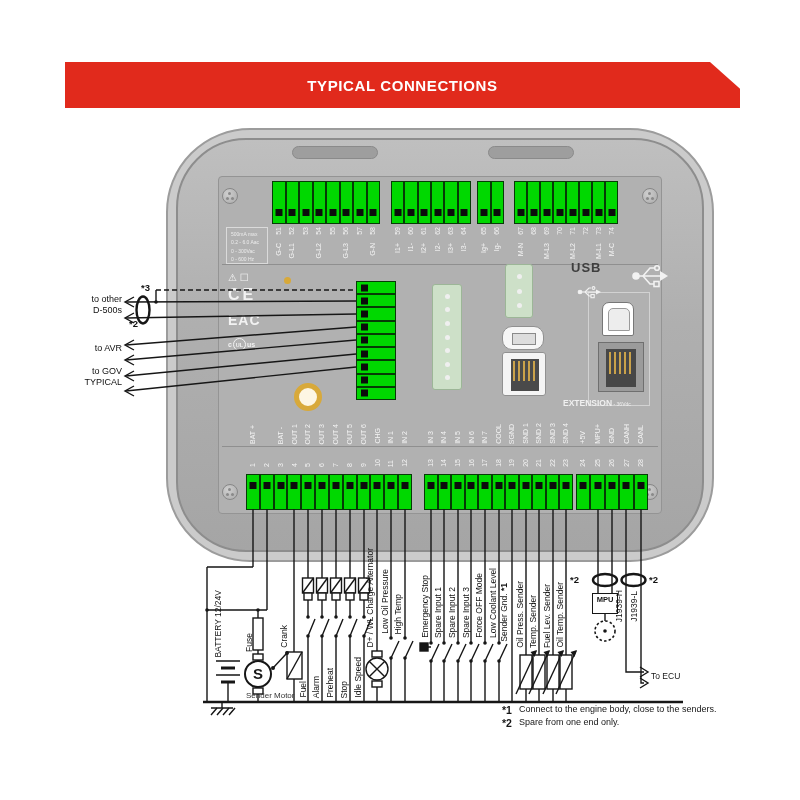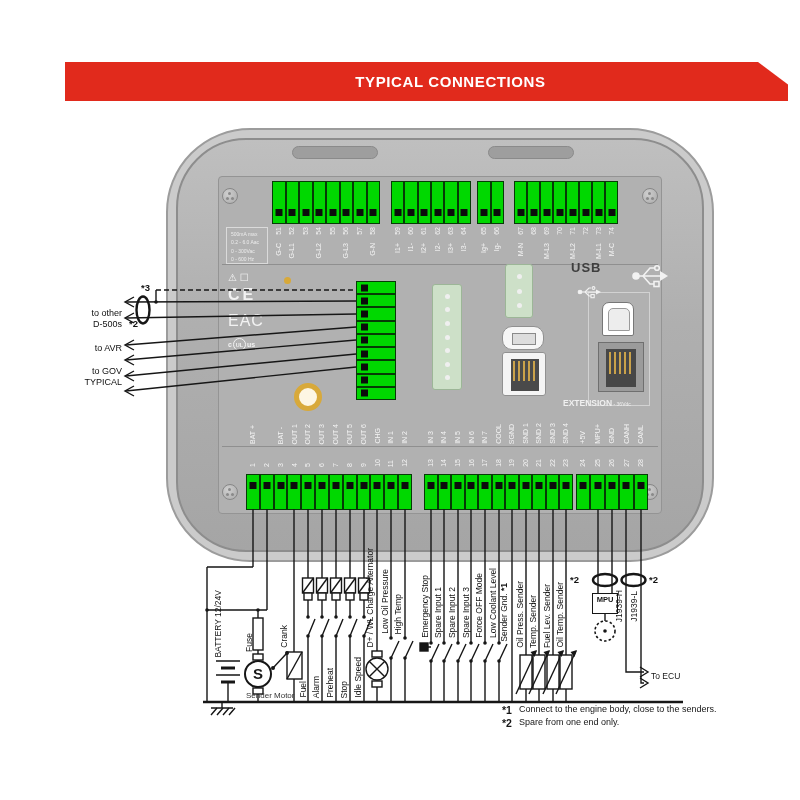--- a/index.html
+++ b/index.html
@@ -1,23 +1,23 @@
 <!DOCTYPE html>
 <html><head>
 <meta charset="utf-8">
 <style>
   html,body{margin:0;padding:0;background:#fff;}
   .page{position:relative;width:800px;height:800px;background:#fff;overflow:hidden;
         font-family:"Liberation Sans", sans-serif;color:#161616;}
   .abs{position:absolute;}
 
   
-  .banner{position:absolute;left:65px;top:62px;width:675px;height:39px;background:#e12a1c;
+  .banner{position:absolute;left:65px;top:62px;width:675px;height:46px;background:#e12a1c;
           clip-path:polygon(0 0, calc(100% - 30px) 0, 100% 58%, 100% 100%, 0 100%);
-          display:flex;align-items:center;justify-content:center;padding-left:48px;}
+          display:flex;align-items:center;justify-content:center;}
   .banner span{color:#fff;font-weight:bold;font-size:15px;letter-spacing:.6px;}
 
   
   .dev-outer{position:absolute;left:166px;top:128px;width:548px;height:434px;border-radius:84px;
              background:#cbcbcb;border:2px solid #9c9c9c;box-sizing:border-box;}
   .dev-body{position:absolute;left:176px;top:138px;width:528px;height:414px;border-radius:70px;
             background:linear-gradient(180deg,#bfbfbf,#afafaf 45%,#a5a5a5);border:2px solid #8d8d8d;box-sizing:border-box;}
   .dev-panel{position:absolute;left:218px;top:176px;width:444px;height:338px;background:#b1b1b1;
              border:1.5px solid #949494;border-radius:4px;box-sizing:border-box;}
   .dev-slot{position:absolute;top:146px;width:86px;height:13px;background:#9e9e9e;border:1px solid #8a8a8a;border-radius:7px;box-sizing:border-box;}
@@ -567,21 +567,21 @@
     </div>
 
   <div class="specbox">
     <div>500mA max</div>
     <div>0.2 - 6.0 Aac</div>
     <div>0 - 300Vac</div>
     <div>0 - 600 Hz</div>
   </div>
   <div class="mark" style="top:272px;font-size:10px;">⚠ ☐</div>
   <div class="mark" style="top:286px;font-size:16px;font-weight:bold;letter-spacing:3px;">CE</div>
-  <div class="mark" style="top:312px;font-size:16px;font-weight:normal;letter-spacing:1px;">EAC</div>
+  <div class="mark" style="top:312px;font-size:14px;font-weight:bold;letter-spacing:1px;">EAC</div>
   <div class="mark ulrow" style="top:338px;font-size:7px;font-weight:bold;">
     <span>c</span>
     <span class="ulcirc">UL</span>
     <span>us</span>
   </div>
   <div class="usb-label">USB</div>
   <div class="ext-label">
     <span>EXTENSION</span><small> - 36Vdc</small>
   </div>
   <div class="buzzer"></div>
@@ -739,21 +739,21 @@
         <polygon points="596,289.5 601,292 596,294.5" fill="#f2f2f2" stroke="none"></polygon>
         <path d="M585 292 L589 288 H591"></path>
           <circle cx="593.5" cy="288" r="1.4"></circle>
         <path d="M585 292 L589 296 H591"></path>
           <rect x="591" y="294.5" width="3.2" height="3.2"></rect>
       </g>
     </g>
   </svg>
 
   <div class="leftlab mark2" style="left:141px;top:282px;">*3</div>
-  <div class="leftlab ra" style="right:678px;top:294px;width:70px;margin-top:14px;">
+  <div class="leftlab ra" style="right:678px;top:294px;width:70px;">
     <div>to other</div>
       <div>D-500s</div>
   </div>
   <div class="leftlab mark2" style="left:129px;top:318px;">*2</div>
   <div class="leftlab ra" style="right:678px;top:343px;width:70px;">to AVR</div>
   <div class="leftlab ra" style="right:678px;top:366px;width:70px;">
     <div>to GOV</div>
       <div>TYPICAL</div>
   </div>
 

